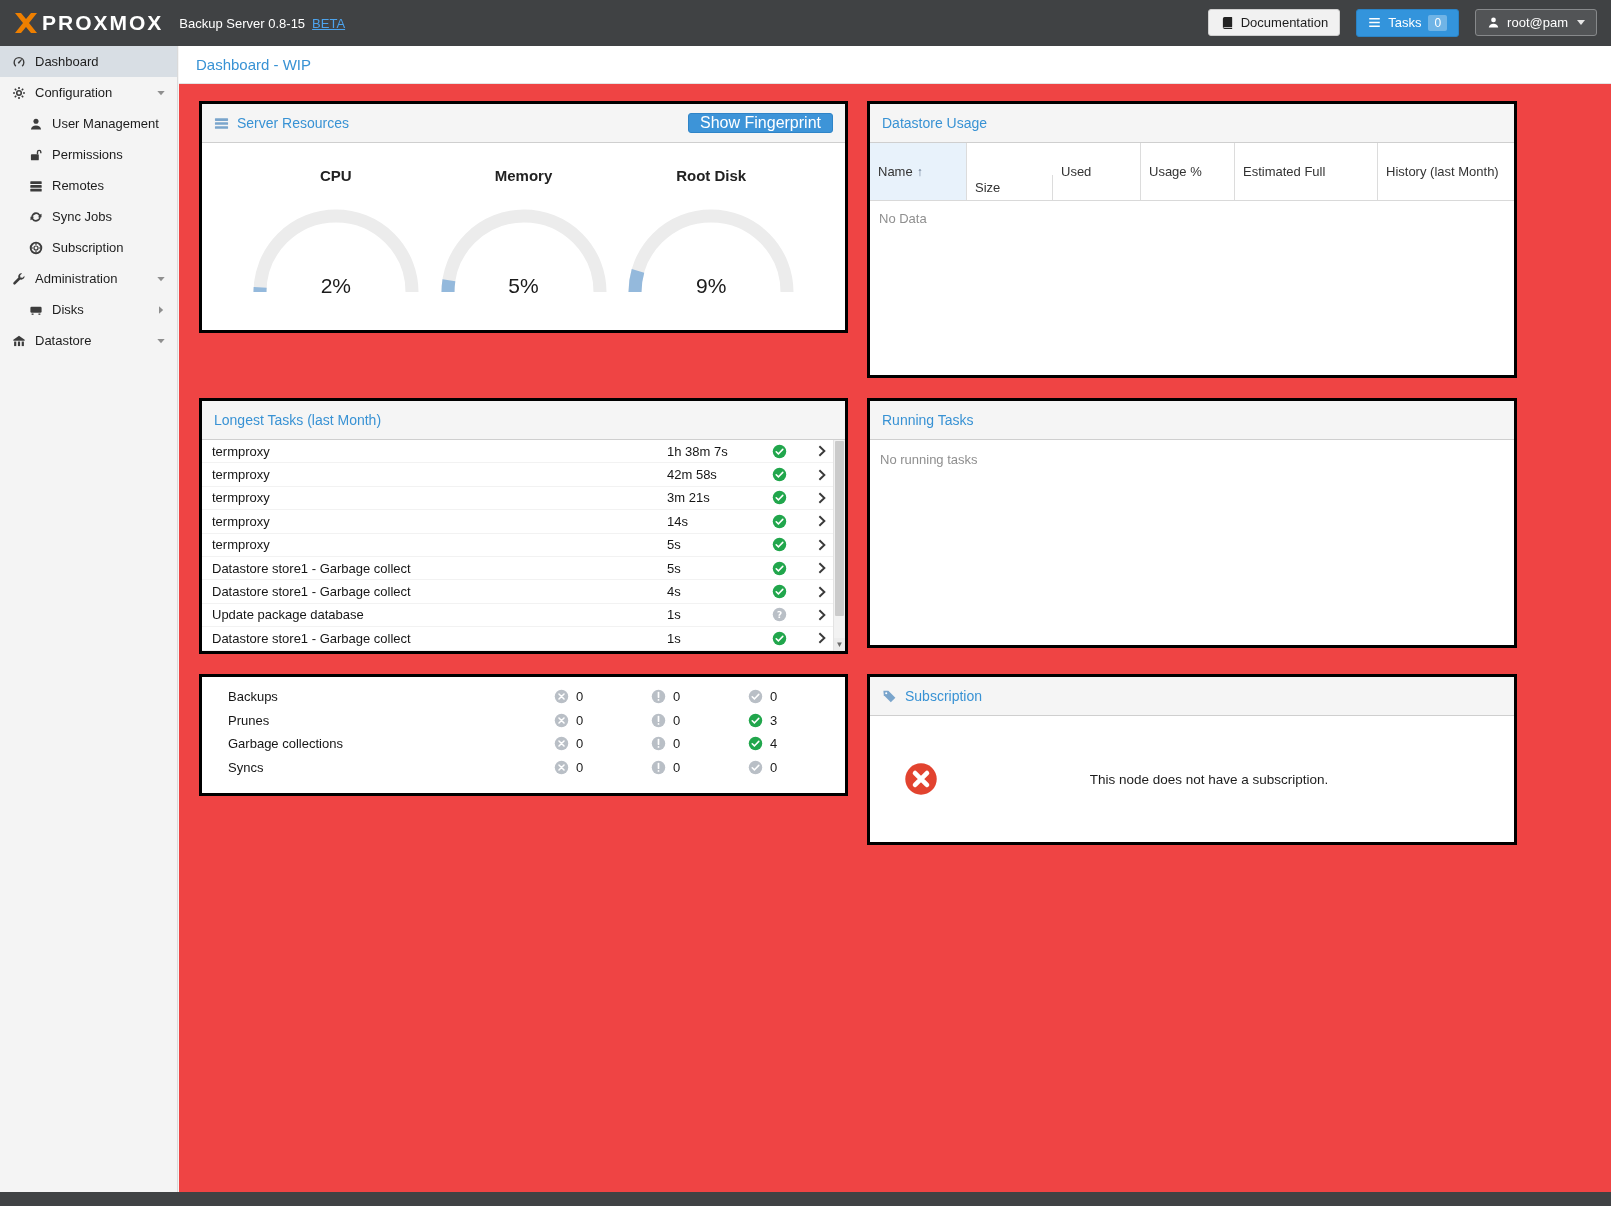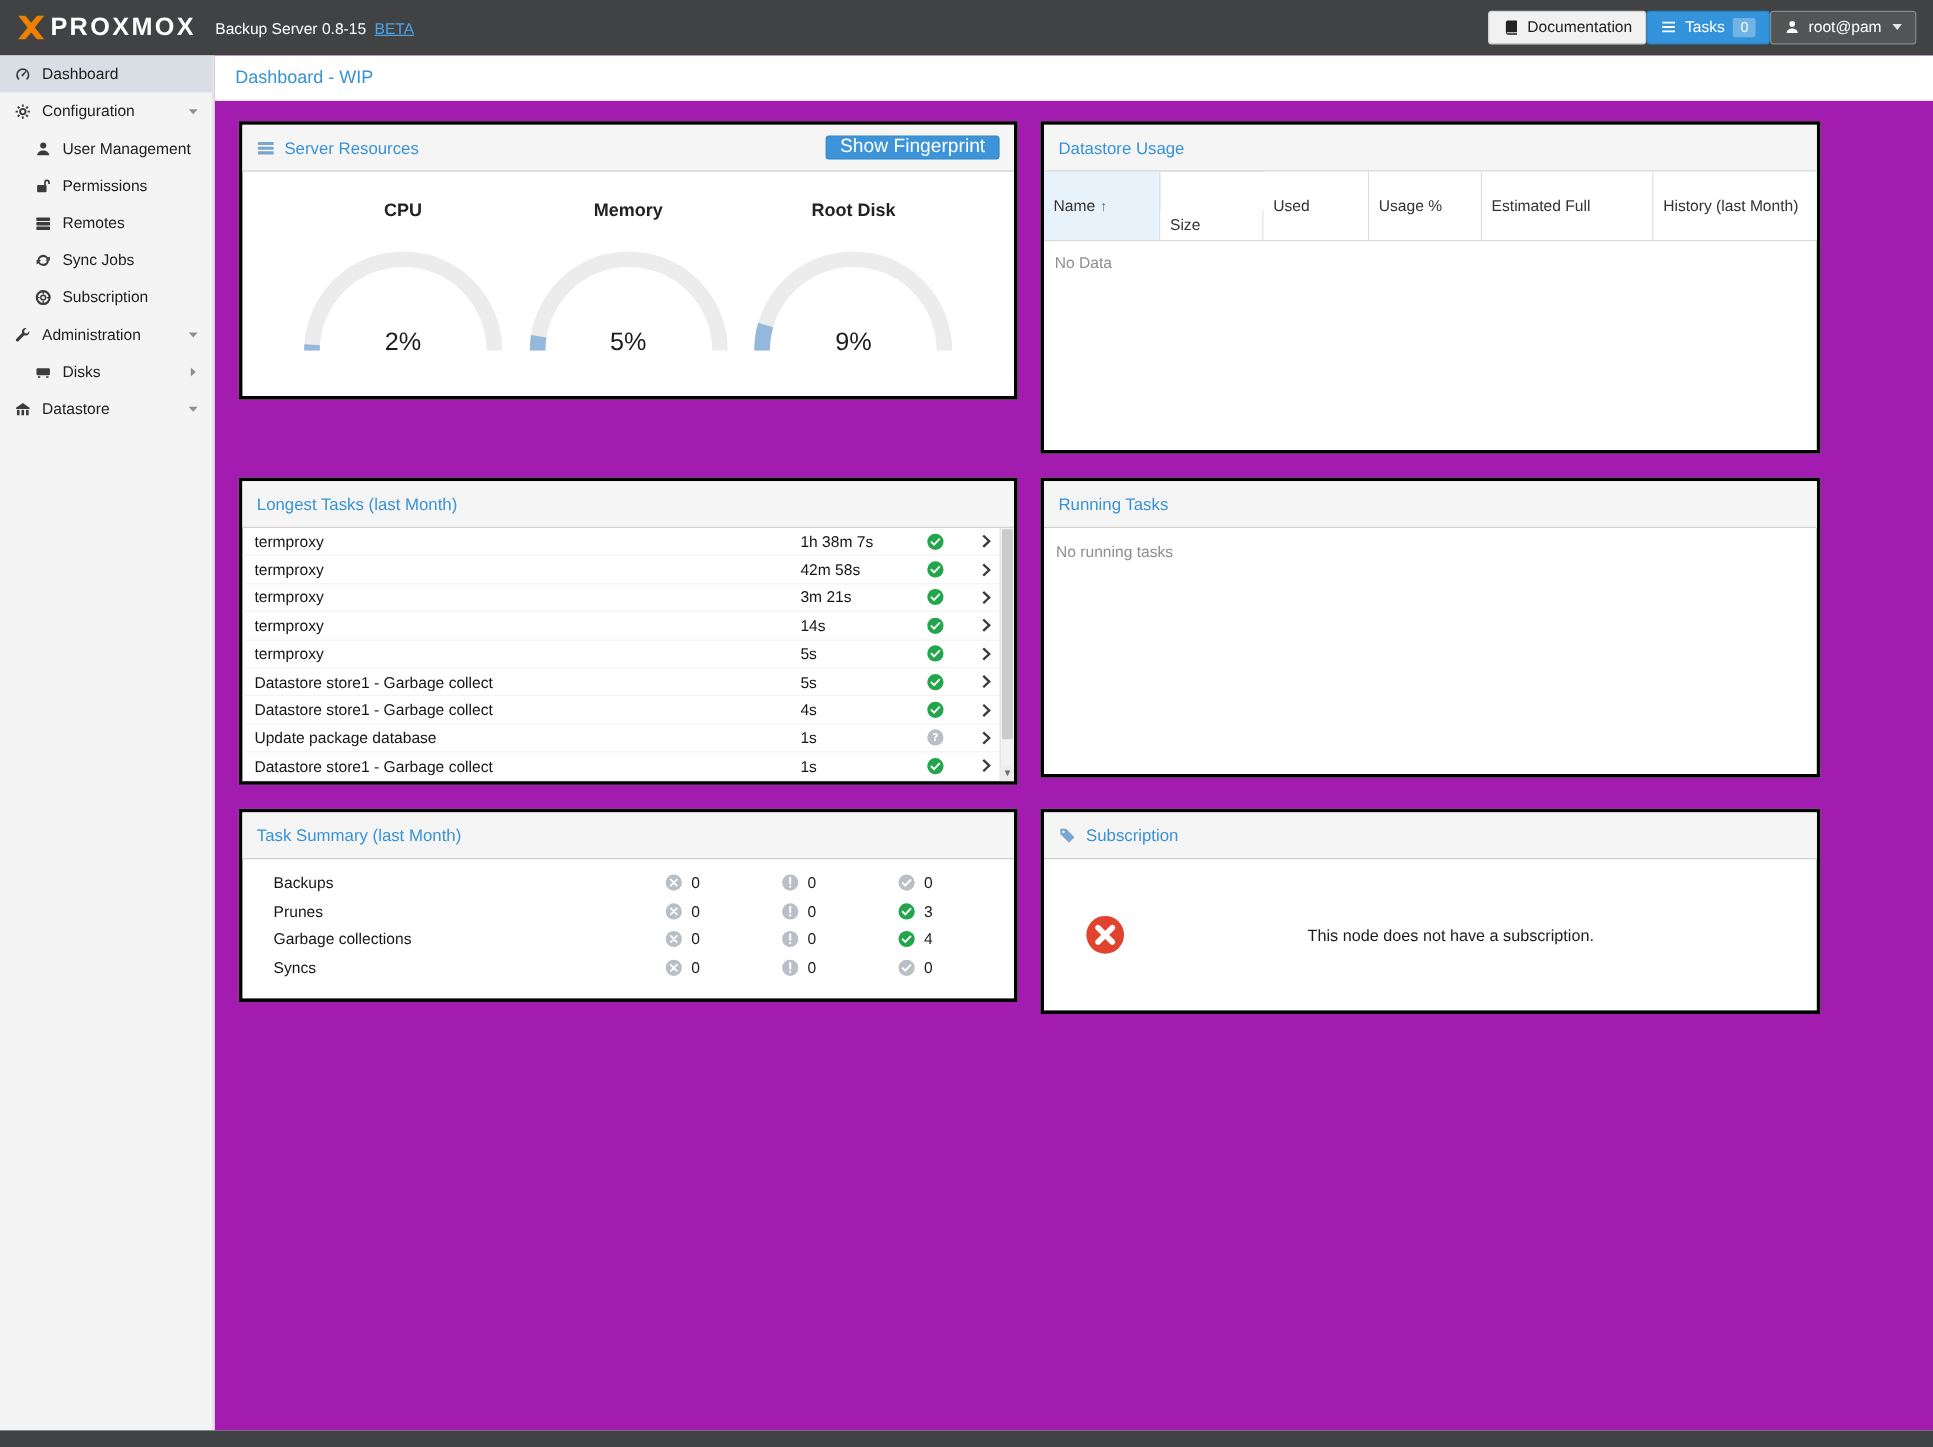--- a/index.html
+++ b/index.html
@@ -5,39 +5,39 @@
   *{box-sizing:border-box;margin:0;padding:0}
   html,body{width:1611px;height:1206px}
   body{font-family:"Liberation Sans","DejaVu Sans",sans-serif;background:#f5f5f5;position:relative;overflow:hidden;font-size:13px;color:#1d1d1d}
 
   
   .topbar{position:absolute;top:0;left:0;right:0;height:46px;background:#404244;display:flex;align-items:center;padding:0 10px;color:#fff;z-index:20}
   .logo{display:flex;align-items:center;gap:4px;padding:0 4px;cursor:pointer}
   .logo-text{font-size:21px;font-weight:bold;letter-spacing:2px;color:#fff}
   .product{margin-left:12px;font-size:13px;color:#fff}
   .beta{margin-left:7px;font-size:13px;color:#4da3ec;text-decoration:underline;cursor:pointer}
-  .topbar-right{margin-left:auto;display:flex;gap:0;align-items:center;padding-right:4px}
+  .topbar-right{margin-left:auto;display:flex;gap:16px;align-items:flex-start;padding-right:4px}
   .tb-btn{display:flex;align-items:center;gap:7px;font-size:13px;border-radius:3px;padding:5px 11px;cursor:pointer;line-height:1.2}
   .tb-btn.doc{background:#f1f1f1;color:#1d1d1d;border:1px solid #cfcfcf}
   .tb-btn.tasks{background:#3394dc;color:#fff;border:1px solid #2a83c6}
   .tb-badge{background:rgba(255,255,255,.30);padding:1px 6px;border-radius:2px;font-size:12px}
   .tb-btn.user{background:#525456;color:#fff;border:1px solid #87898b}
   .caret-dn{width:0;height:0;border-left:4px solid transparent;border-right:4px solid transparent;border-top:5px solid #e7e7e7;margin-left:2px}
 
   
   .sidebar{position:absolute;top:46px;left:0;width:178px;bottom:14px;background:#f4f4f4;border-right:1px solid #dadada;overflow:hidden}
   .side-item{display:flex;align-items:center;height:31px;font-size:13px;color:#1d1d1d;cursor:pointer}
   .side-item .ic{width:17px;height:16px;display:inline-flex;align-items:center;justify-content:center;margin-right:8px;color:#3c3c3c;flex:none}
   .side-item.lvl0{padding-left:10px}
   .side-item.lvl1{padding-left:27px}
   .side-item.selected{background:#d8dee4}
   .side-caret{margin-left:auto;margin-right:11px;color:#8f8f8f;display:inline-flex}
 
   
-  .main{position:absolute;left:179px;top:46px;right:0;bottom:14px;background:#a21caf;overflow:hidden}
+  .main{position:absolute;left:179px;top:46px;right:0;bottom:14px;background:#ef4444;overflow:hidden}
   .page-header{background:#fff;height:38px;display:flex;align-items:center;padding:0 17px;border-bottom:1px solid #e4e4e4}
   .page-title{color:#3892d4;font-size:15px}
   .content{padding:17px 20px;display:grid;grid-template-columns:649px 650px;column-gap:19px;row-gap:20px;align-items:start}
 
   .panel{border:3px solid #000000;background:#fff}
   .panel-hd{background:#f5f5f5;border-bottom:1px solid #cfcfcf;padding:0 12px;height:39px;display:flex;align-items:center;gap:8px;font-size:14px;color:#3892d4}
   .hd-ic{display:inline-flex;color:#7aa5cc}
 
   
   .btn-fp{margin-left:auto;background:#3d94d8;color:#fff;border:1px solid #2f84c7;border-radius:3px;padding:0 11px;font-size:16px;cursor:pointer}
@@ -476,23 +476,20 @@
     </div>
 
     <div class="panel">
       <div class="panel-hd">
         <span>Running Tasks</span>
       </div>
       <div class="rt-empty">No running tasks</div>
     </div>
 
     <div class="panel">
-      <div class="panel-hd">
-        <span>Task Summary (last Month)</span>
-      </div>
       <div class="ts-body">
           <div class="ts-row">
             <span class="ts-label">Backups</span>
             <span class="ts-cell">
               <span style="display: inline-flex; align-items: center;">
                 <svg viewBox="0 0 16 16" width="15" height="15">
                   <circle cx="8" cy="8" r="7.2" fill="#b9bfc6"></circle>
                   <path d="M5.3 5.3l5.4 5.4M10.7 5.3l-5.4 5.4" stroke="#fff" stroke-width="1.6" stroke-linecap="round"></path>
                 </svg>
               </span>

